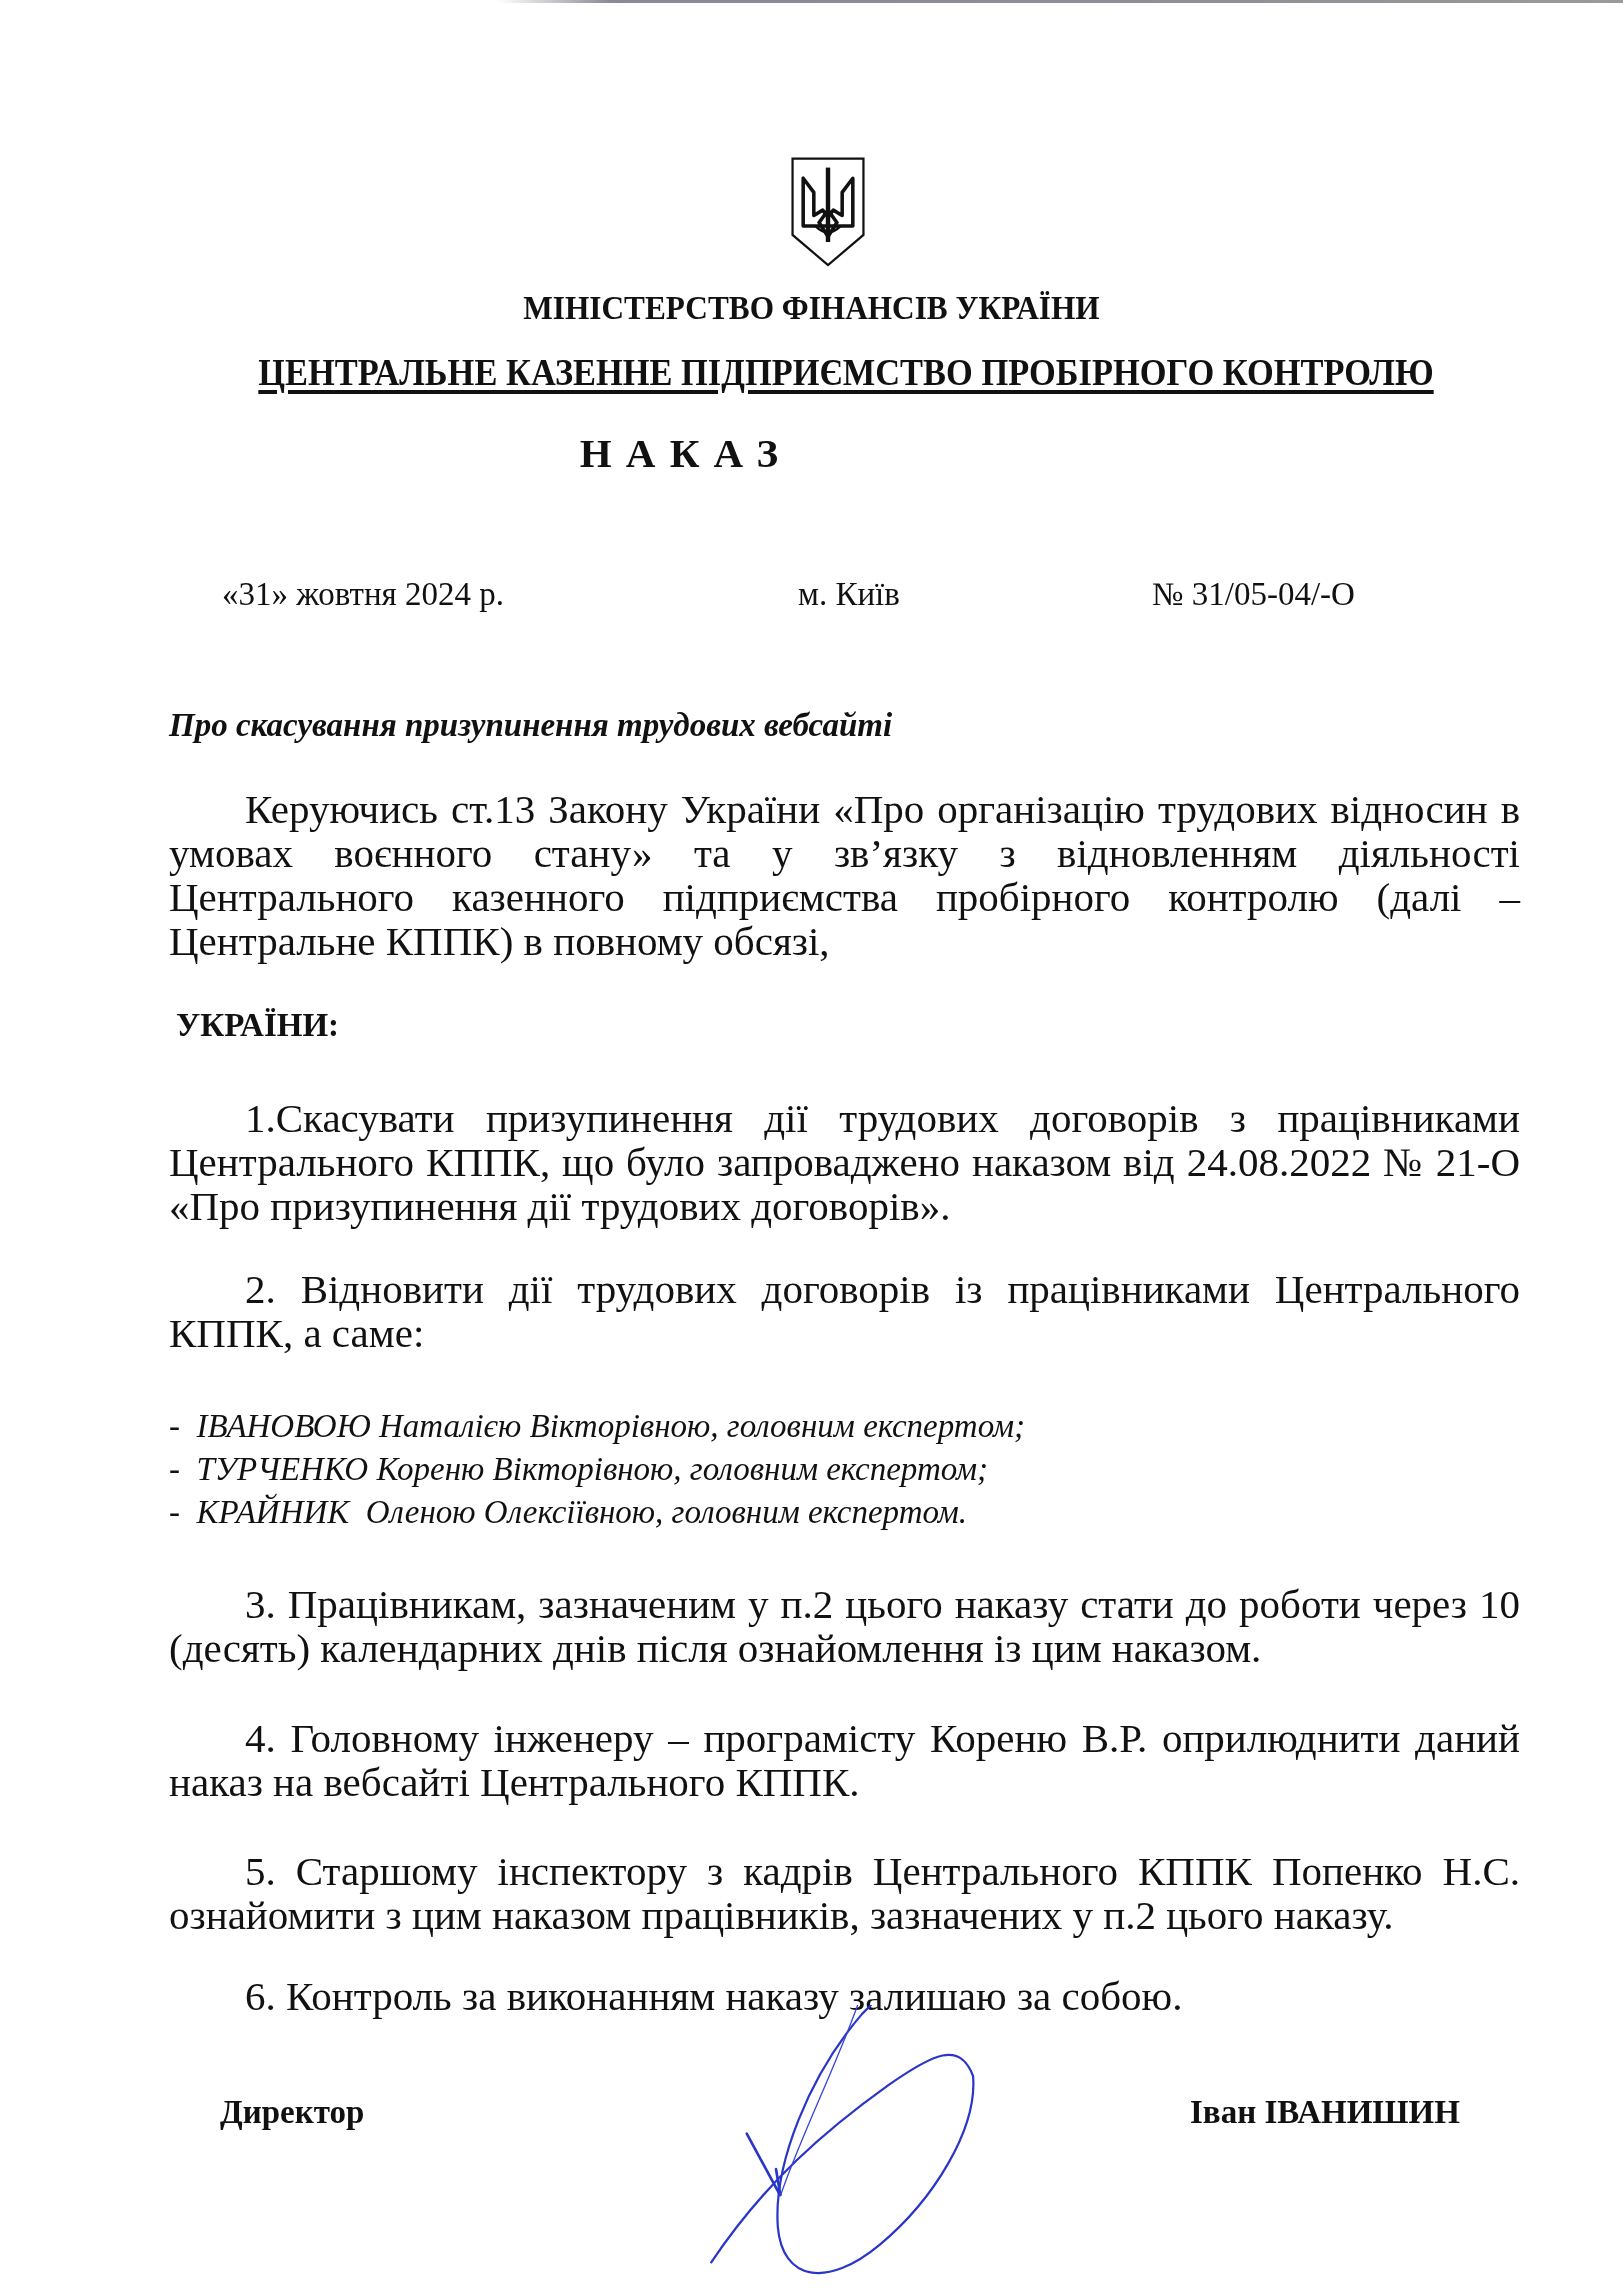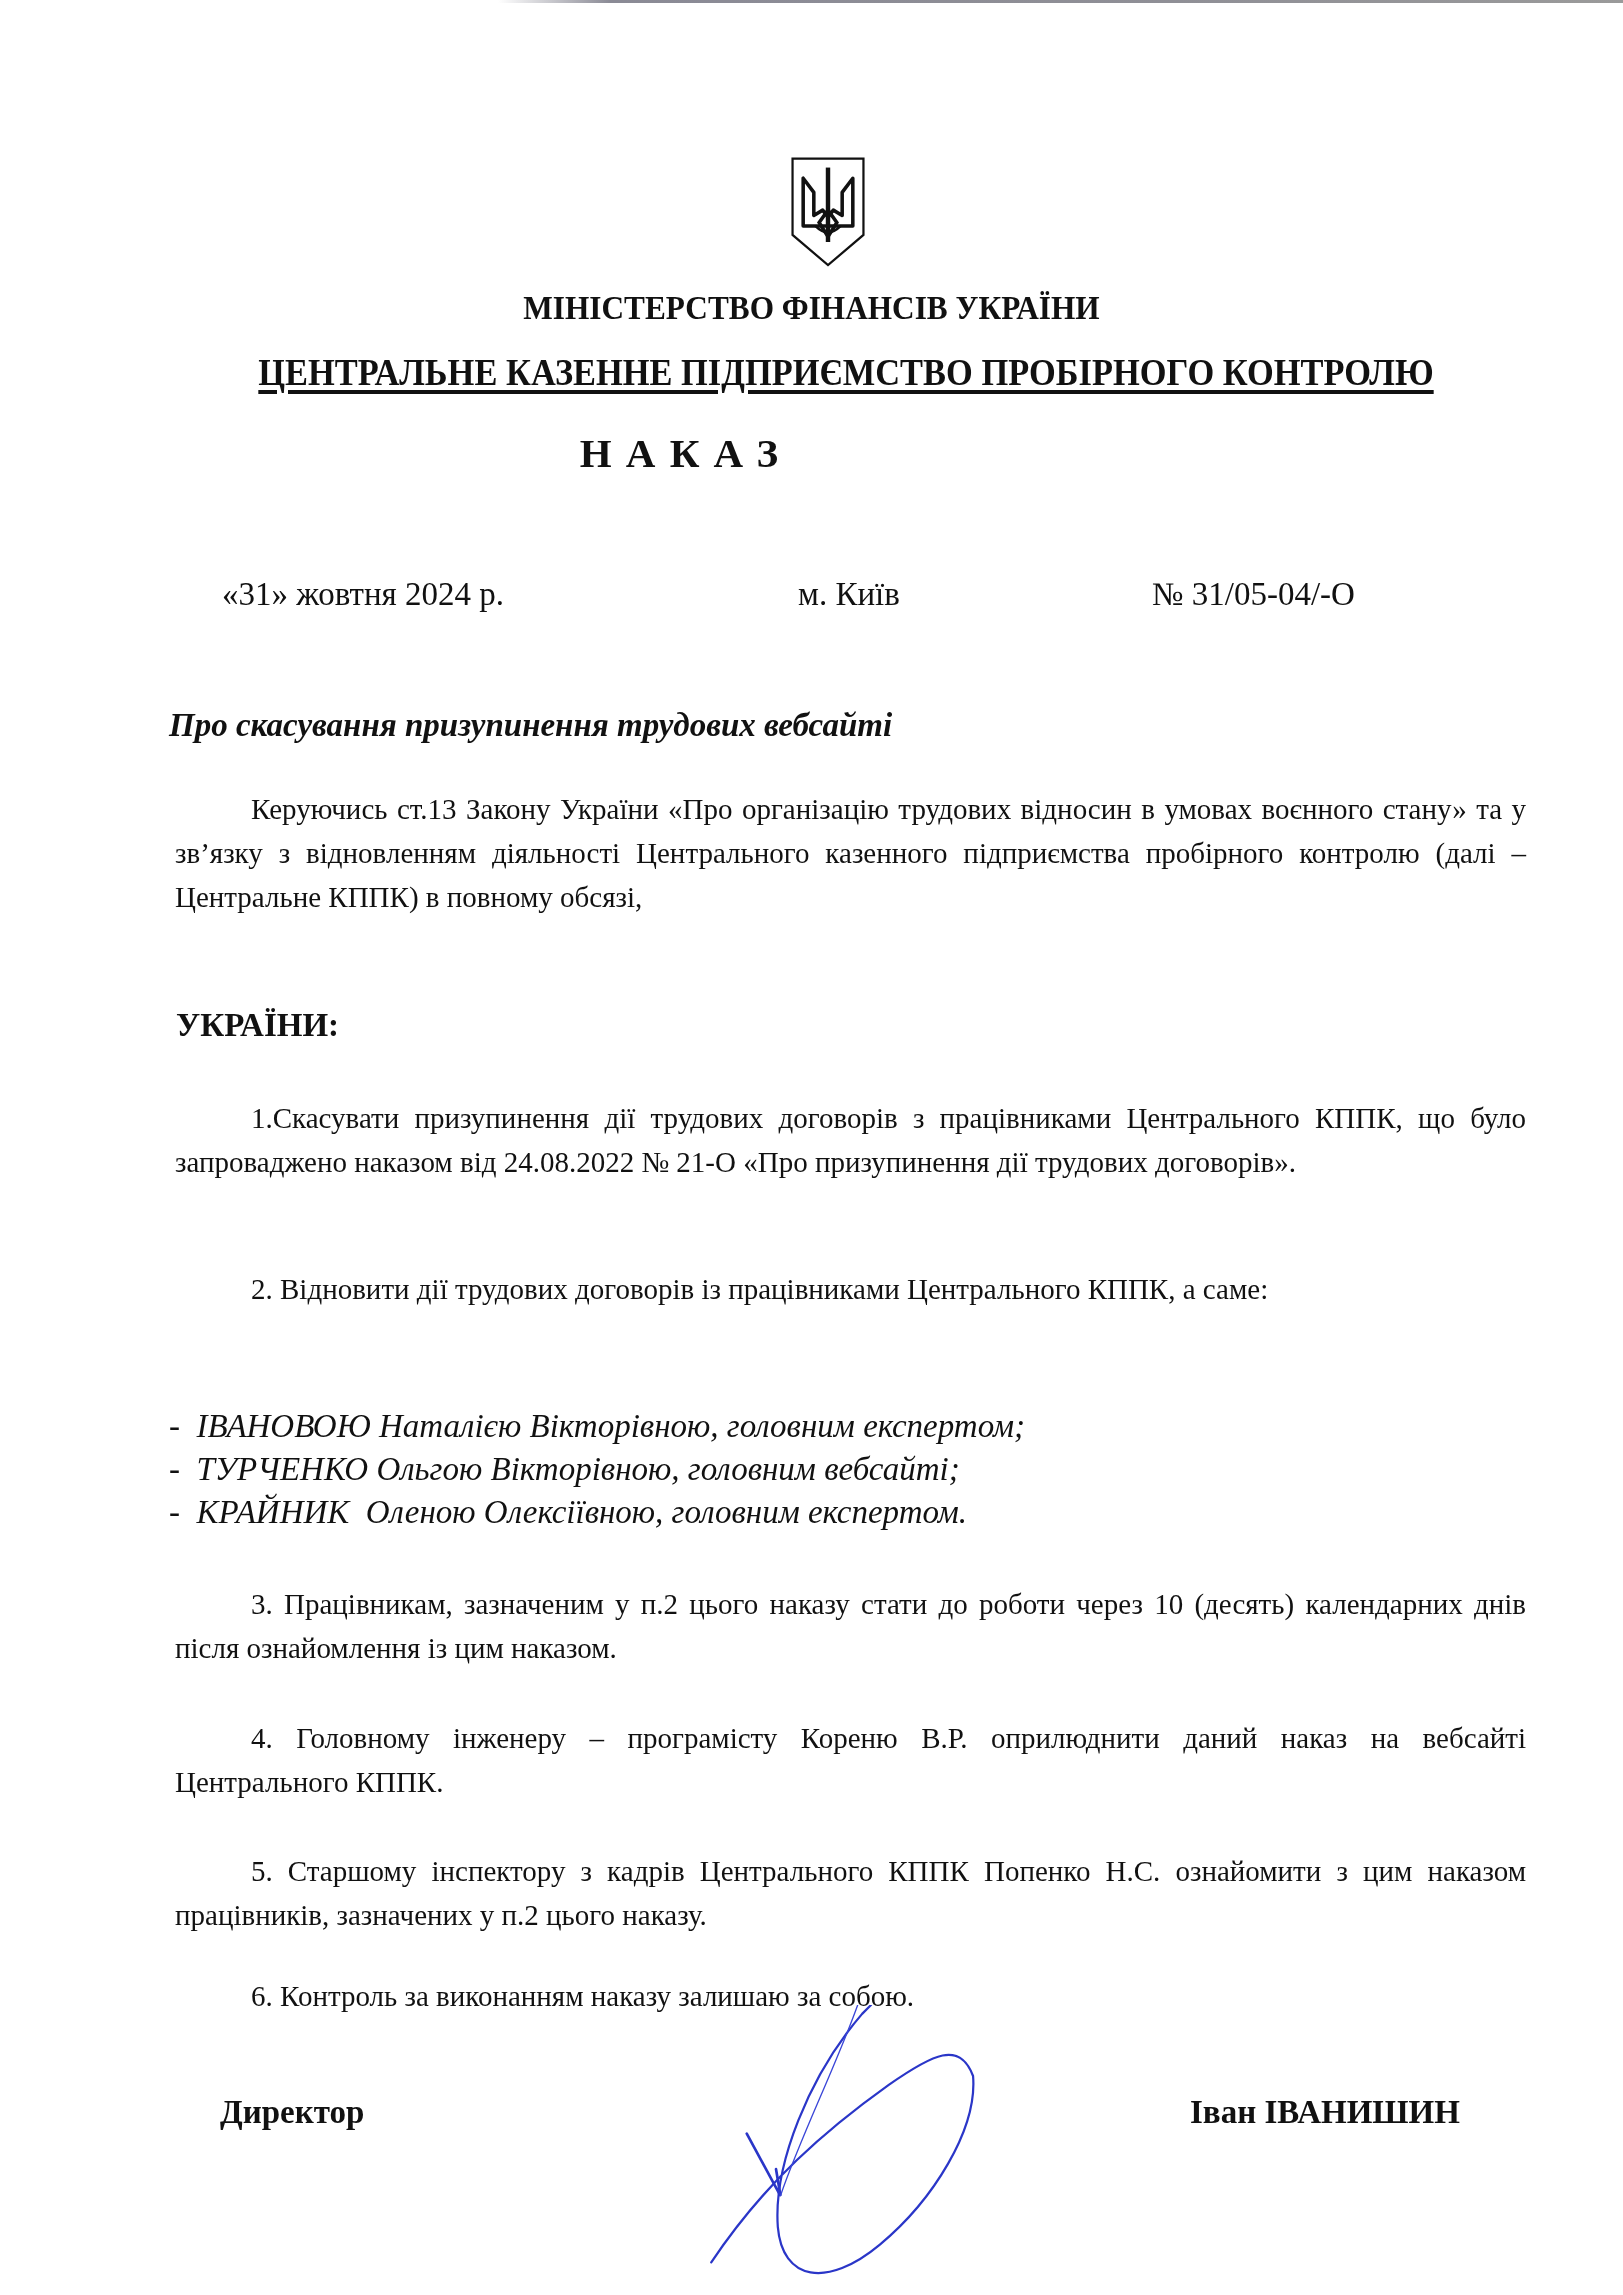--- a/index.html
+++ b/index.html
@@ -27,22 +27,22 @@
       font-weight: bold; font-size: 41px; letter-spacing: 14.2px;
     }
     .meta-row { position: absolute; top: 576px; left: 0; width: 1623px; font-size: 33px; }
     .meta-date { position: absolute; left: 222px; }
     .meta-city { position: absolute; left: 798px; }
     .meta-number { position: absolute; left: 1152px; }
     .subject {
       position: absolute; top: 707px; left: 169px; font-style: italic; font-weight: bold; font-size: 33px;
     }
     .para {
-      position: absolute; left: 169px; width: 1351px; font-size: 29px; line-height: 44px;
-      text-align: justify; text-align-last: left; margin-left: 6px;
+      position: absolute; left: 169px; width: 1351px; font-size: 41px; line-height: 44px;
+      text-align: justify; text-align-last: left;
     }
     .indent { text-indent: 76px; }
     .preamble { top: 787px; }
     .order-word { position: absolute; top: 1007px; left: 176px; font-weight: bold; font-size: 33px; }
     .item1 { top: 1096px; }
     .item2 { top: 1267px; }
     .list { position: absolute; top: 1405px; left: 169px; font-size: 33px; line-height: 43px; font-style: italic; }
     .list .li { white-space: pre; }
     .item3 { top: 1582px; }
     .item4 { top: 1716px; }
@@ -79,21 +79,21 @@
 
 <div class="para indent preamble">Керуючись ст.13 Закону України «Про організацію трудових відносин в умовах воєнного стану» та у зв’язку з відновленням діяльності Центрального казенного підприємства пробірного контролю (далі – Центральне КППК) в повному обсязі,</div>
 
 <div class="order-word">УКРАЇНИ:</div>
 
 <div class="para indent item1">1.Скасувати призупинення дії трудових договорів з працівниками Центрального КППК, що було запроваджено наказом від 24.08.2022 № 21-О «Про призупинення дії трудових договорів».</div>
 <div class="para indent item2">2. Відновити дії трудових договорів із працівниками Центрального КППК, а  саме:</div>
 
 <div class="list">
   <div class="li">-  ІВАНОВОЮ Наталією Вікторівною, головним експертом;</div>
-  <div class="li">-  ТУРЧЕНКО Ольгою Вікторівною, головним вебсайті;</div>
+  <div class="li">-  ТУРЧЕНКО Кореню Вікторівною, головним експертом;</div>
   <div class="li">-  КРАЙНИК  Оленою Олексіївною, головним експертом.</div>
 </div>
 
 <div class="para indent item3">3. Працівникам, зазначеним у п.2 цього наказу стати до роботи через 10 (десять) календарних днів після ознайомлення із цим наказом.</div>
 <div class="para indent item4">4. Головному інженеру – програмісту Кореню В.Р. оприлюднити даний наказ на вебсайті Центрального КППК.</div>
 <div class="para indent item5">5. Старшому інспектору з кадрів Центрального КППК Попенко Н.С. ознайомити з цим наказом працівників, зазначених у п.2 цього наказу.</div>
 <div class="para indent item6">6. Контроль за виконанням наказу залишаю за собою.</div>
 
 <div class="sign-title">Директор</div>
 <svg class="signature" viewBox="0 0 480 320">

